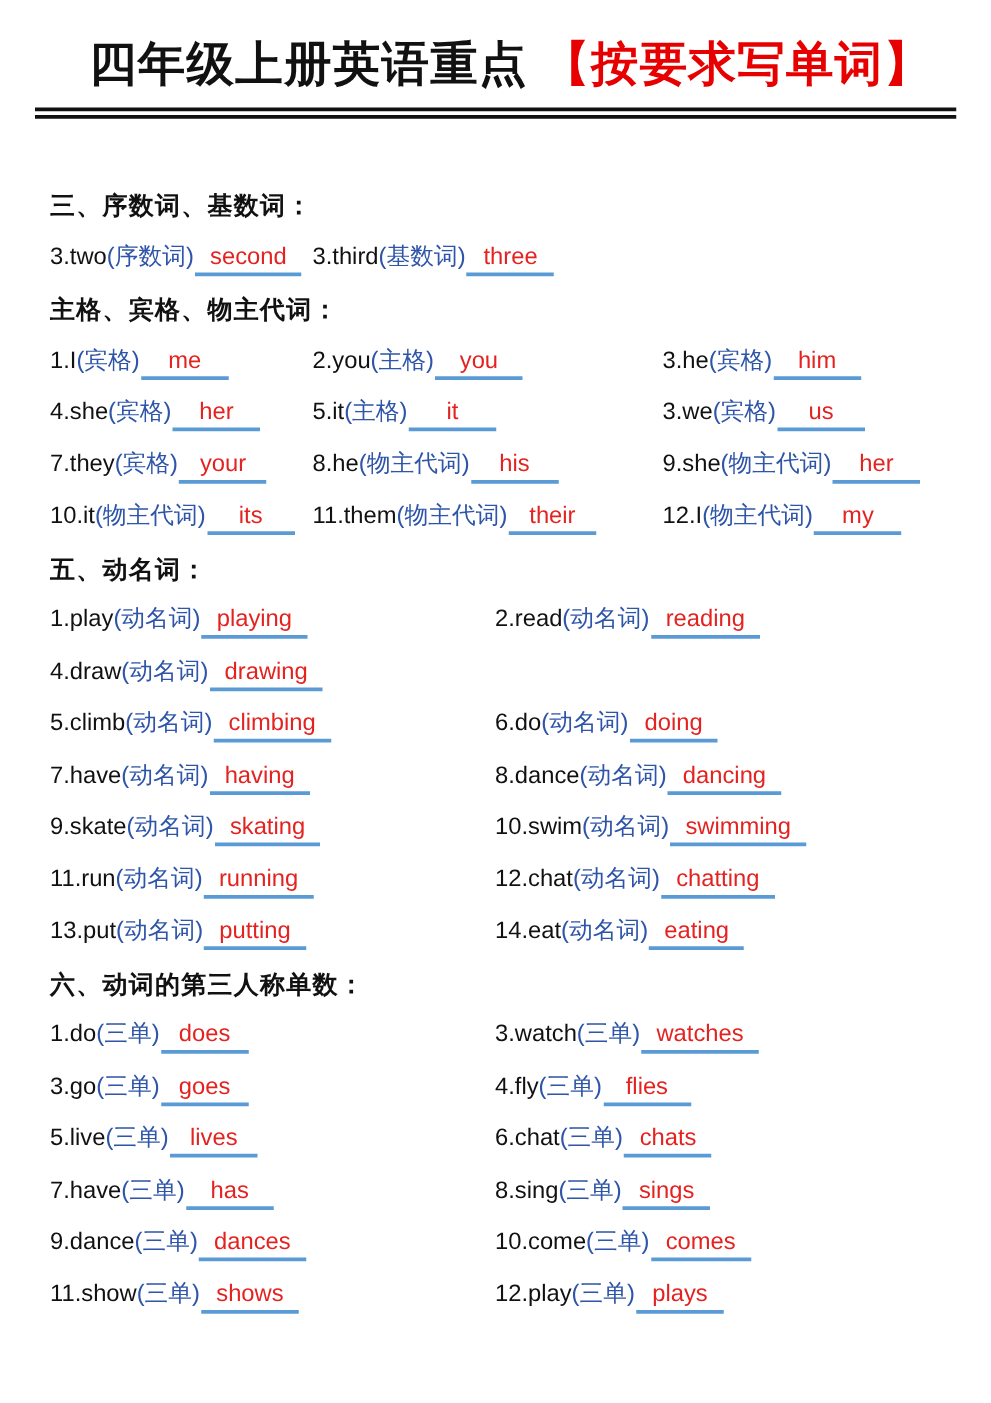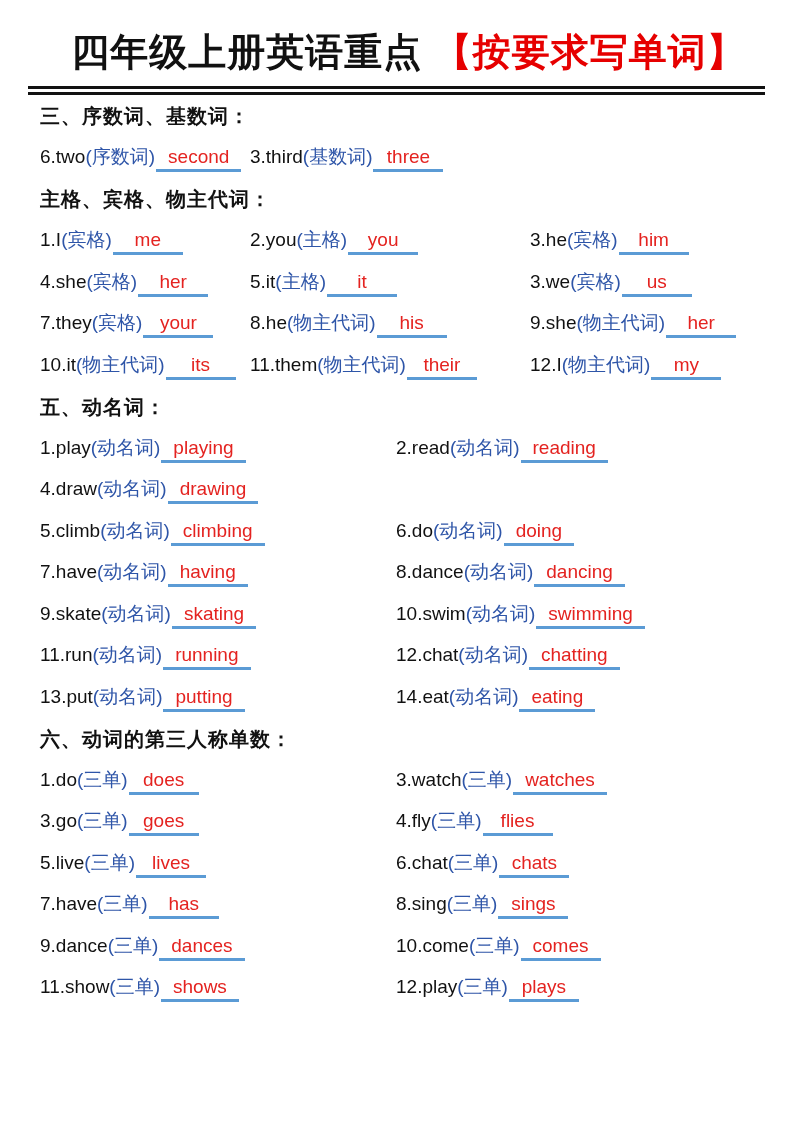--- a/index.html
+++ b/index.html
@@ -31,21 +31,21 @@
   }
   .title {
     font-size: 38px;
     font-weight: 700;
     letter-spacing: 1px;
     line-height: 1.1;
   }
   .title .t-black { color: var(--text-black, #111); margin-left: 24px; }
   .title .t-red   { color: var(--title-red, #e60000); }
   
-  .content { padding-top: 1px; }
+  .content { padding-top: 1px; margin-top: 48px; }
   .line {
     height: 41.5px;
     display: flex;
     align-items: center;
     padding-left: 12px;
     white-space: nowrap;
   }
   .section-heading {
     font-size: 20px;
     font-weight: 700;
@@ -79,21 +79,21 @@
 <div class="page">
   <div class="header">
     <span class="title">
       <span class="t-black">四年级上册英语重点</span>
       <span class="t-red">【按要求写单词】</span>
     </span>
   </div>
   <div class="content">
       <div class="line section-heading">三、序数词、基数词：</div>
       <div class="line row cols3">
-        <div class="cell"><span class="word">6.two</span><span class="tag">(序数词)</span><span class="blank">second</span></div>
+        <div class="cell"><span class="word">3.two</span><span class="tag">(序数词)</span><span class="blank">second</span></div>
         <div class="cell"><span class="word">3.third</span><span class="tag">(基数词)</span><span class="blank">three</span></div>
       </div>
       <div class="line section-heading">主格、宾格、物主代词：</div>
       <div class="line row cols3">
         <div class="cell"><span class="word">1.I</span><span class="tag">(宾格)</span><span class="blank">me</span></div>
         <div class="cell"><span class="word">2.you</span><span class="tag">(主格)</span><span class="blank">you</span></div>
         <div class="cell"><span class="word">3.he</span><span class="tag">(宾格)</span><span class="blank">him</span></div>
       </div>
       <div class="line row cols3">
         <div class="cell"><span class="word">4.she</span><span class="tag">(宾格)</span><span class="blank">her</span></div>

